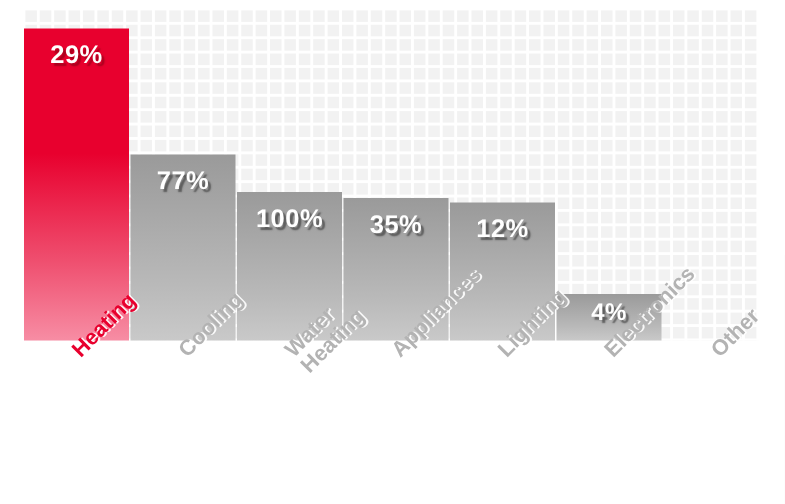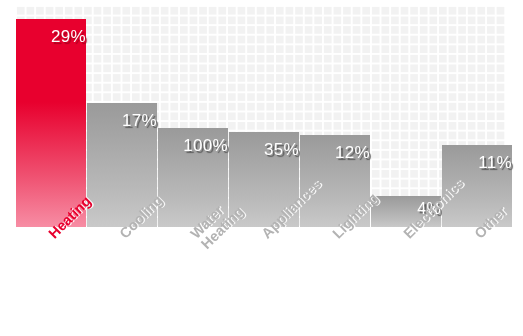--- a/index.html
+++ b/index.html
@@ -49,24 +49,24 @@
   }
   .bar.red {
     background: linear-gradient(to bottom, #e8002e 0%, #e8002e 40%, #ef5070 75%, #f78da4 100%);
   }
 
   .bar-value {
     position: absolute;
     top: 8px;
     left: 0;
     right: 0;
-    text-align: right;
+    text-align: center;
     color: #ffffff;
     font-size: 17px;
-    font-weight: normal;
+    font-weight: bold;
     letter-spacing: 0.3px;
     text-shadow: 2px 2px 1px rgba(80,80,80,0.85);
   }
   .bar.red .bar-value {
     text-shadow: 2px 2px 1px rgba(150,0,25,0.75);
   }
   .bar.small .bar-value {
     top: 4px;
     font-size: 16px;
   }
@@ -114,42 +114,39 @@
 
   <div id="plot"></div>
 
   <div id="bars">
 
     <div class="bar red" style="left:0px; width:70px; height:94.0%;">
       <div class="bar-value">29%</div>
     </div>
 
     <div class="bar gray" style="left:71px; width:70px; height:56.0%;">
-      <div class="bar-value">17%</div>
+      <div class="bar-value">77%</div>
     </div>
 
     <div class="bar gray" style="left:142px; width:70px; height:45.0%;">
       <div class="bar-value">100%</div>
     </div>
 
     <div class="bar gray" style="left:213px; width:70px; height:43.0%;">
       <div class="bar-value">35%</div>
     </div>
 
     <div class="bar gray" style="left:284px; width:70px; height:41.5%;">
       <div class="bar-value">12%</div>
     </div>
 
     <div class="bar gray small" style="left:355px; width:70px; height:14.0%;">
       <div class="bar-value">4%</div>
     </div>
 
-    <div class="bar gray" style="left:426px; width:70px; height:37.0%;">
-      <div class="bar-value">11%</div>
-    </div>
   </div>
 
   <div id="labels">
     <div class="cat" style="left:0px;">
       <div class="cat-text highlight">Heating</div>
     </div>
     <div class="cat" style="left:71px;">
       <div class="cat-text">Cooling</div>
     </div>
     <div class="cat" style="left:142px;">

